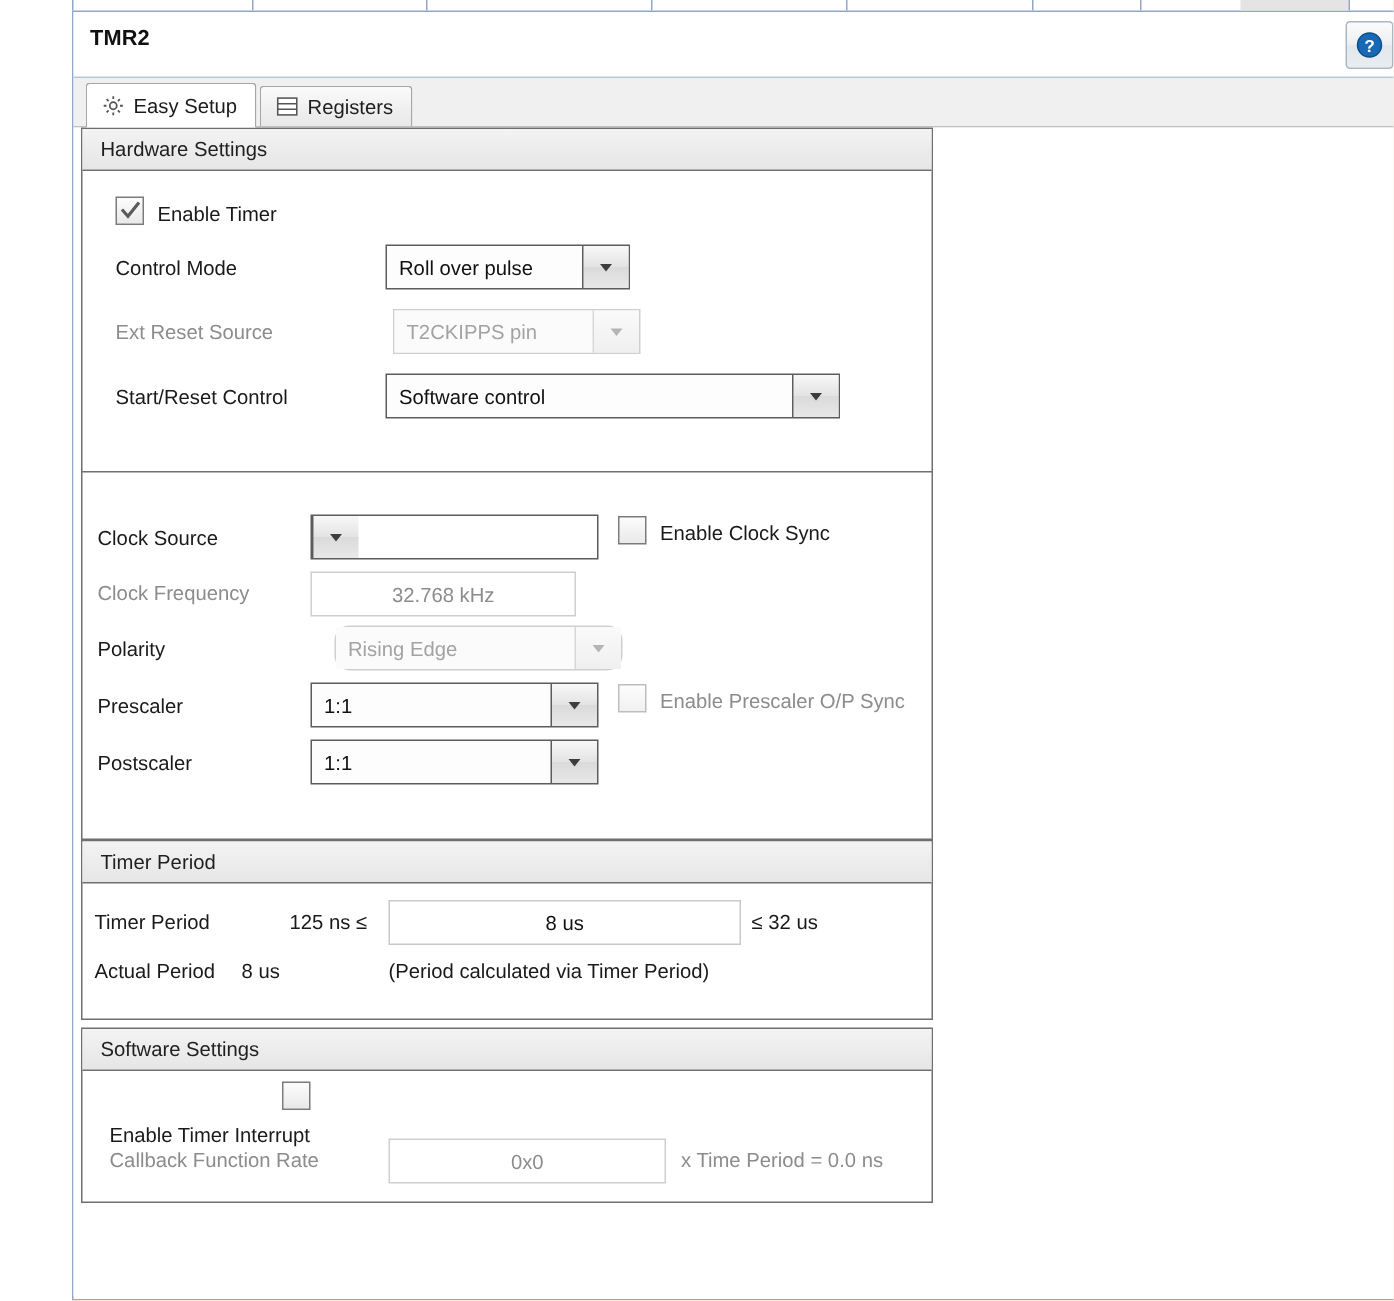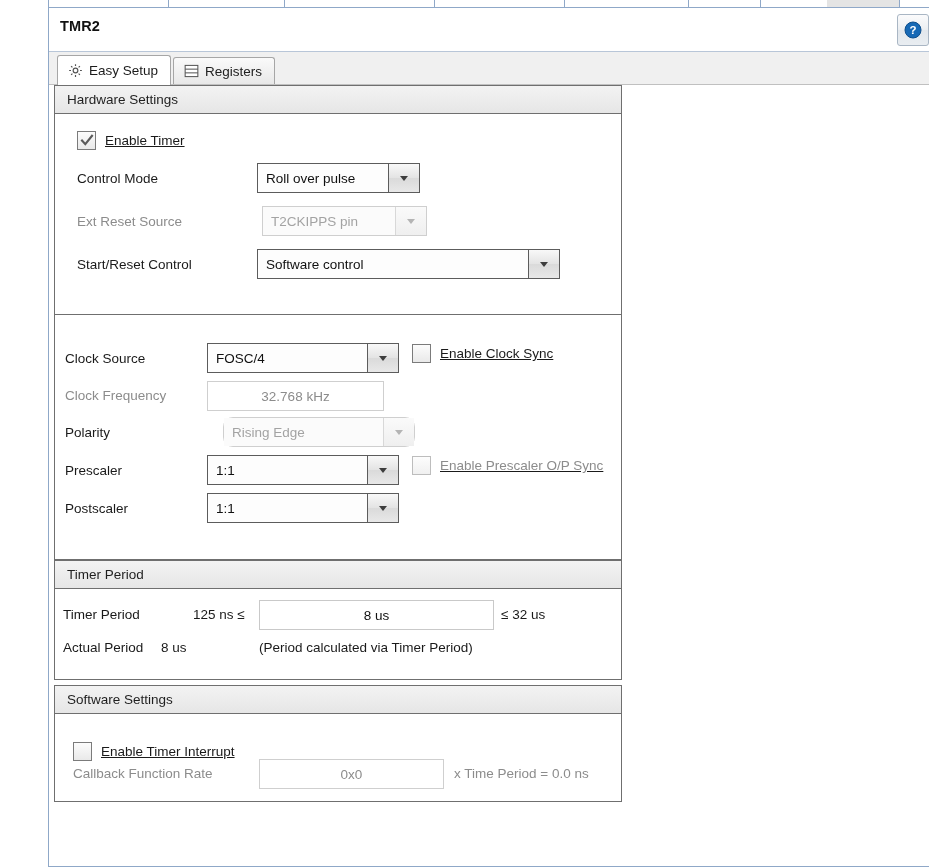--- a/index.html
+++ b/index.html
@@ -229,24 +229,23 @@
     justify-content: center;
     font-size: 13.5px;
     color: #8c8c8c;
     box-sizing: border-box;
   }
   .textbox.enabled { color: #111111; border-color: #c9c9c9; }
 
   .chk-wrap {
     position: absolute;
     display: flex;
-    align-items: center;
+    align-items: flex-end;
     gap: 9px;
     cursor: pointer;
-    text-decoration: underline;
   }
   .chkbox {
     width: 19px; height: 19px;
     border: 1px solid #7b7b7b;
     background: linear-gradient(180deg, #fcfcfc 0%, #e9e9e9 100%);
     box-sizing: border-box;
     display: flex;
     align-items: center;
     justify-content: center;
     flex: none;
@@ -365,21 +364,20 @@
               </div>
           </div>
         </div>
       </div>
 
       <div class="group" style="top:229px; height:246px;">
         <div class="group-body" style="height:216px;">
 
           <div class="lbl" style="left:10px; top:36px;">Clock Source</div>
           <div class="combo" style="left:152px; top:28px; width:192px;">
-            <div class="cb-text">FOSC/4</div>
             <div class="cb-arrow">
                 <i class="caret"></i>
               </div>
           </div>
           <div class="chk-wrap" style="left:357px; top:29px;">
             <span class="chkbox"></span>
             <span class="chk-label">Enable Clock Sync</span>
           </div>
 
           <div class="lbl dim" style="left:10px; top:73px;">Clock Frequency</div>
@@ -429,21 +427,21 @@
 
           <div class="lbl" style="left:8px; top:51px;">Actual Period</div>
           <div class="inline-txt" style="left:106px; top:51px;">8 us</div>
           <div class="inline-txt" style="left:204px; top:51px;">(Period calculated via Timer Period)</div>
         </div>
       </div>
 
       <div class="group" style="top:600px; height:117px;">
         <div class="group-header">Software Settings</div>
         <div class="group-body" style="height:87px;">
-          <div class="chk-wrap" style="left:18px; top:28px;">
+          <div class="chk-wrap" style="left:18px; top:7px;flex-direction:column;">
             <span class="chkbox"></span>
             <span class="chk-label">Enable Timer Interrupt</span>
           </div>
 
           <div class="lbl dim" style="left:18px; top:52px;">Callback Function Rate</div>
           <div class="textbox" style="left:204px; top:45px; width:185px;">
             <span>0x0</span>
           </div>
           <div class="inline-txt dim" style="left:399px; top:52px;">x Time Period = 0.0 ns</div>
         </div>

